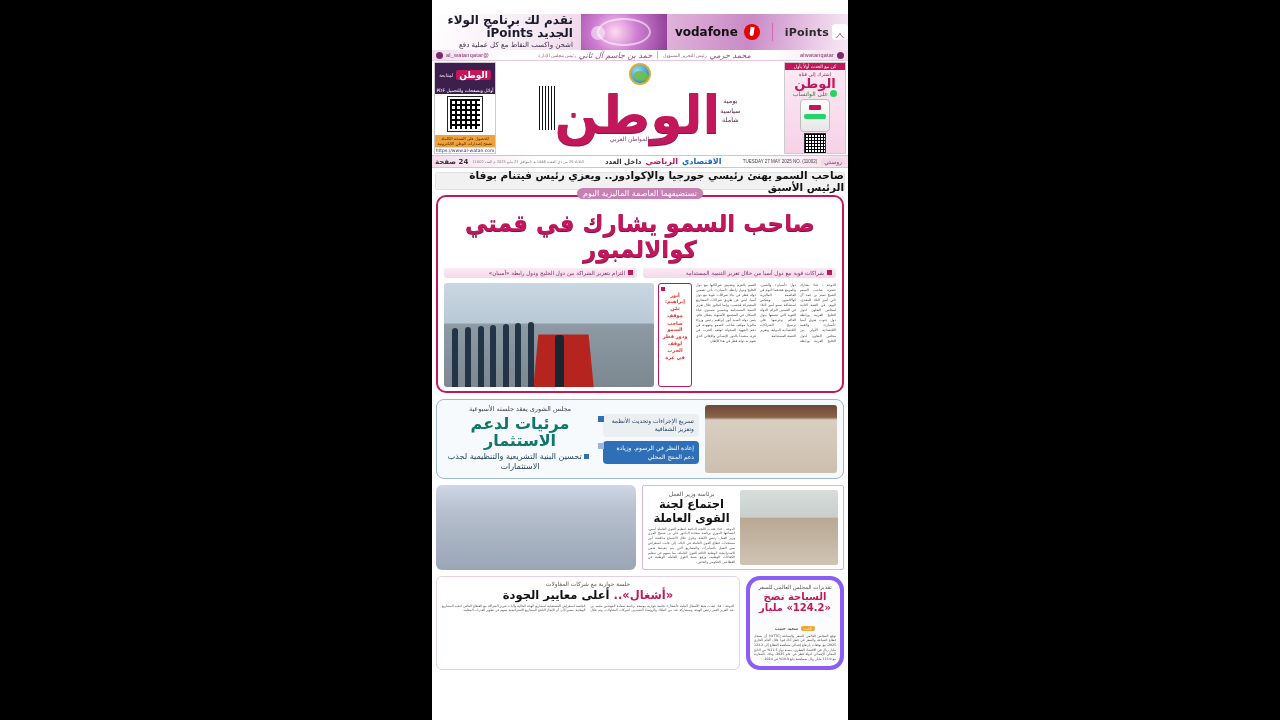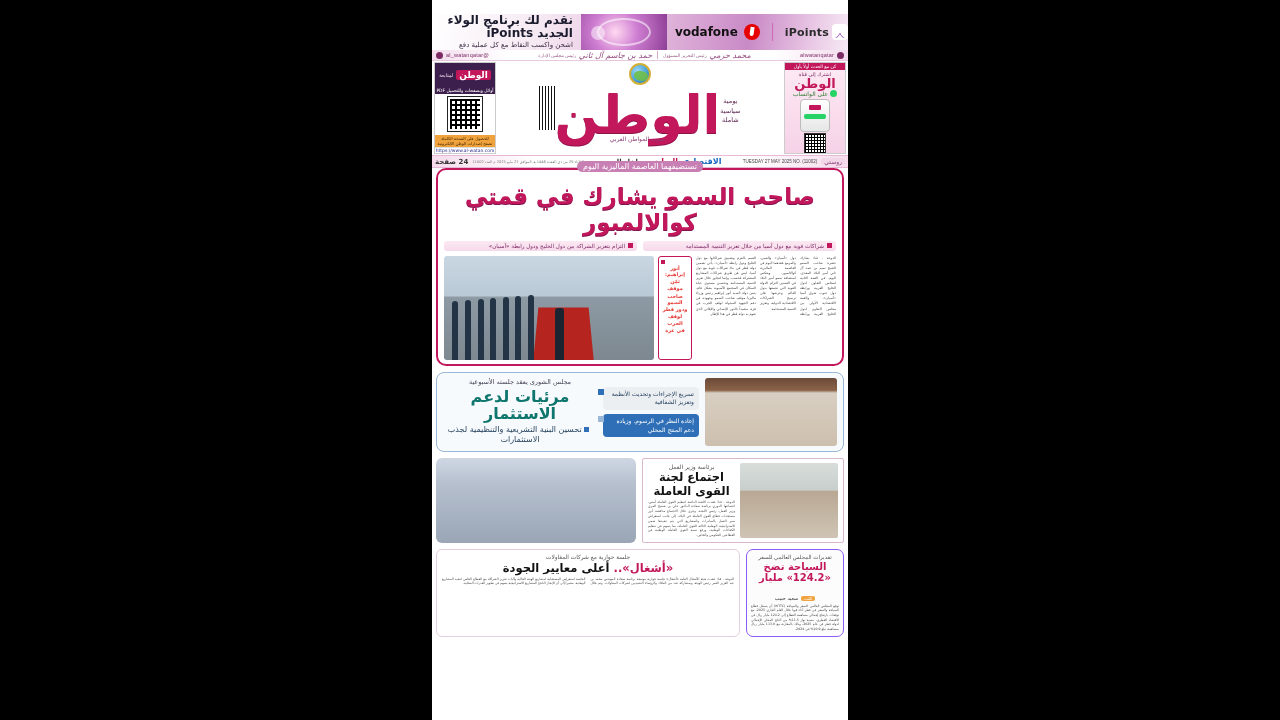--- a/index.html
+++ b/index.html
@@ -243,21 +243,21 @@
   }
   .card-l .tx { flex:1; text-align:center; }
   .k-small { font-size:6px; color:#555; }
   .k-title { font-size:11.5px; font-weight:bold; color:#111; margin:1px 0 2px; line-height:1.15;}
   .k-body { font-size:3.3px; color:#444; line-height:1.45; text-align:justify; column-count:1;}
   .card-r { flex:1; border-radius:6px; overflow:hidden; position:relative;
     background: linear-gradient(#cfd7e3 0%, #b6c0cf 30%, #9aa5b5 100%); }
 
   
   #row4 { display:flex; gap:6px; margin:6px 4px 6px; }
-  .b-left { flex:0 0 98px; border:1px solid #8b5cf6; border-radius:7px; background:#fcfcfc; padding:4px; text-align:center;}
+  .b-left { flex:0 0 98px; border:4px solid #8b5cf6; border-radius:14px; background:#fcfcfc; padding:4px; text-align:center;}
   .b-left .k1 { font-size:5.5px; color:#555;}
   .b-left .k2 { font-size:10px; font-weight:bold; color:#c2185b; margin:1px 0 2px;}
   .b-left .byline { display:inline-flex; gap:3px; align-items:center; font-size:5px; color:#333; margin-bottom:2px;}
   .b-left .byline .tag { background:#f0a23c; color:#fff; padding:0 3px; border-radius:2px; font-size:4.5px;}
   .b-left .k3 { font-size:3.2px; color:#444; line-height:1.45; text-align:justify;}
   .b-mid { flex:0 0 102px; border:1px solid #b9d2e6; border-radius:6px; background:#fff; display:flex; gap:4px; padding:4px; }
   .b-mid .tx { flex:0 0 34px; text-align:center;}
   .b-mid .k1 { font-size:5px; color:#1b4f8a;}
   .b-mid .k2 { font-size:5px; color:#1b4f8a; margin-bottom:2px;}
   .b-mid .big { font-size:13px; font-weight:bold; color:#111; line-height:1.15;}
@@ -374,20 +374,23 @@
         <span class="db-blue">الاقتصادي</span>
         <span class="db-pink">الرياضي</span>
         <span class="db-dark">داخل العدد</span>
       </div>
       <div class="db-seg">
         <span class="db-tiny">الثلاثاء 29 من ذي القعدة 1446 هـ الموافق 27 مايو 2025 م العدد 11002</span>
         <span class="db-pages">24 صفحة</span>
       </div>
     </div>
 
+    <div id="strap">
+      <span>صاحب السمو يهنئ رئيسي جورجيا والإكوادور.. ويعزي رئيس فيتنام بوفاة الرئيس الأسبق</span>
+    </div>
 
     <div id="lead">
       <div class="lead-badge">تستضيفهما العاصمة الماليزية اليوم</div>
       <div class="lead-title">صاحب السمو يشارك في قمتي كوالالمبور</div>
 
       <div class="lead-bullets">
         <div class="bullet">
           <span class="bsq"></span>
           <span>شراكات قوية مع دول آسيا من خلال تعزيز التنمية المستدامة</span>
         </div>

